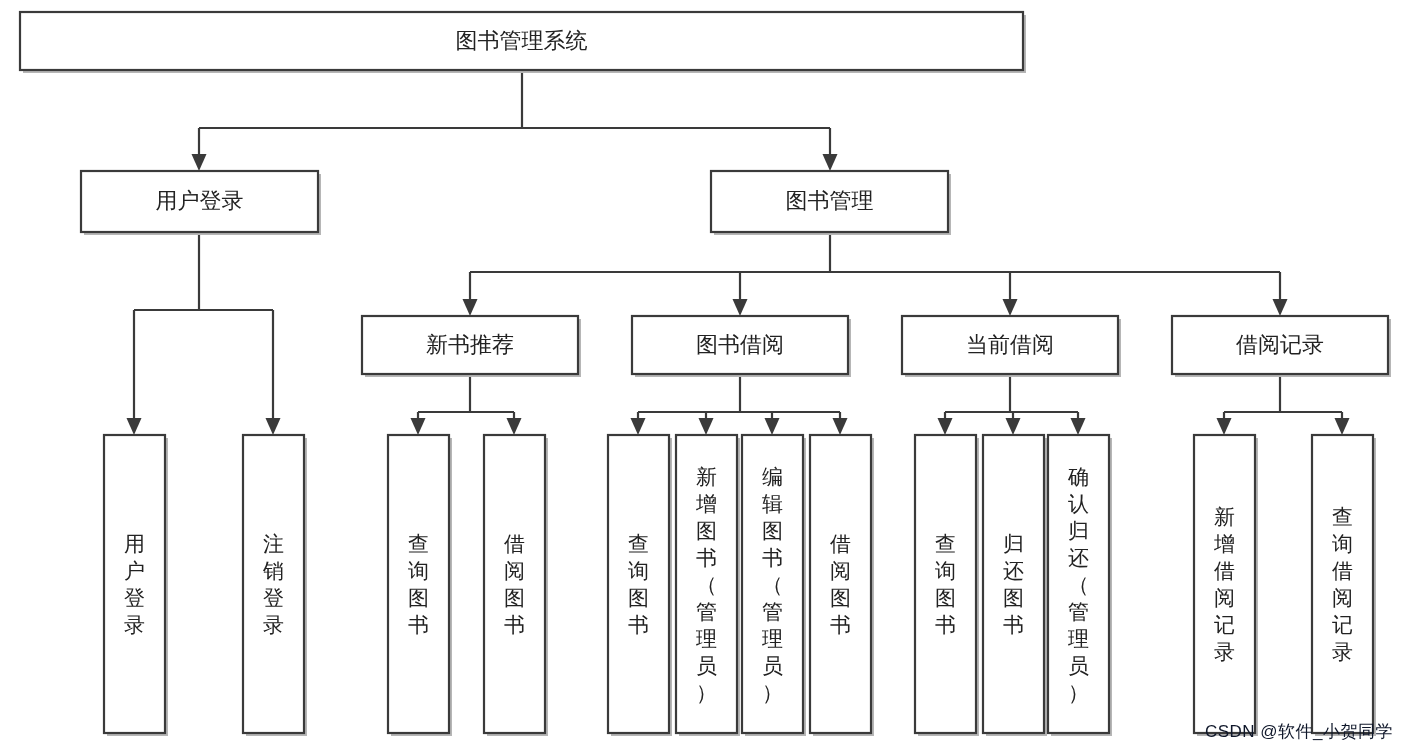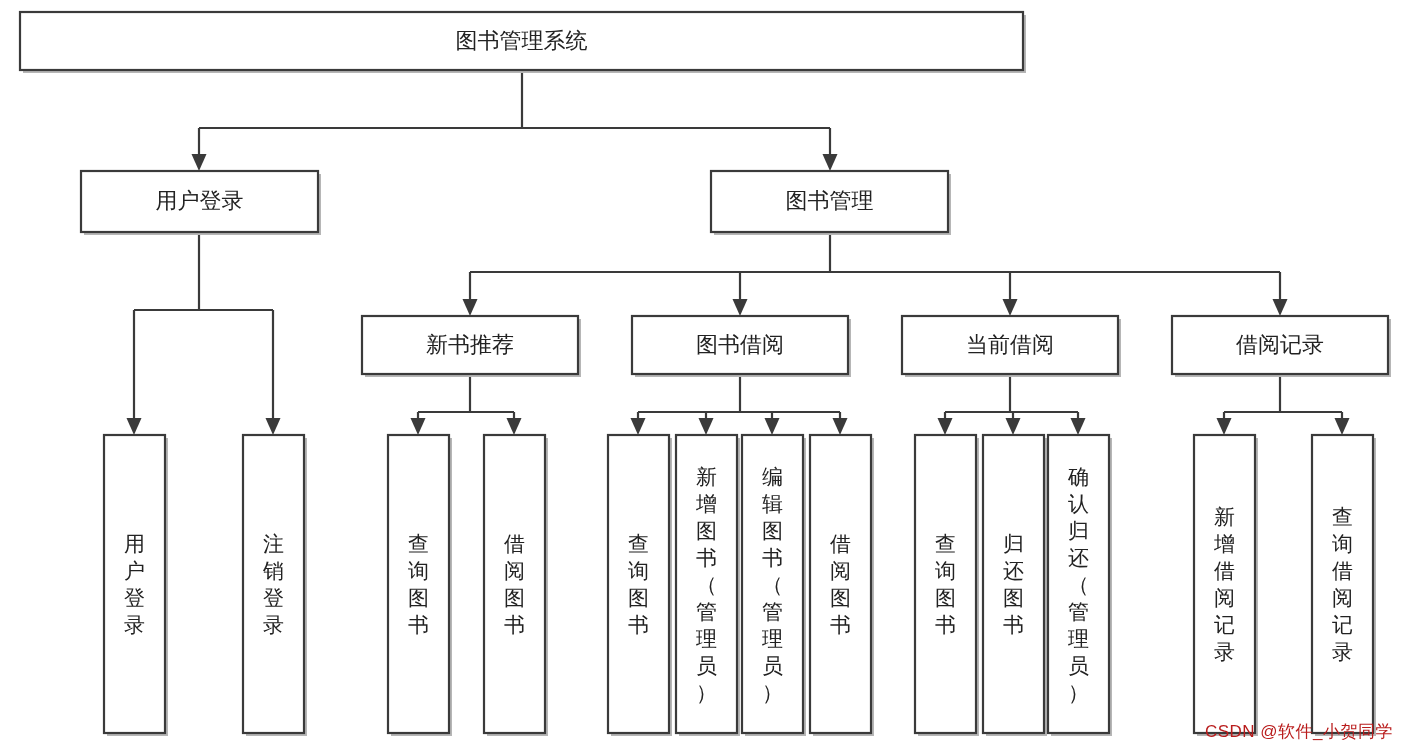--- a/index.html
+++ b/index.html
@@ -50,21 +50,21 @@
     font-size: 21px;
     fill: #222222;
     text-anchor: middle;
   }
   .watermark {
     position: absolute;
     right: 12px;
     bottom: 4px;
     font-family: "Liberation Sans", "DejaVu Sans", sans-serif;
     font-size: 17px;
-    color: #b91c1c;
+    color: #0f172a;
     letter-spacing: 0.5px;
     white-space: nowrap;
     pointer-events: none;
   }
 </style>
 </head>
 <body>
 
 <svg id="diagram" viewBox="0 0 1405 747">
   <g id="connectors-layer">

